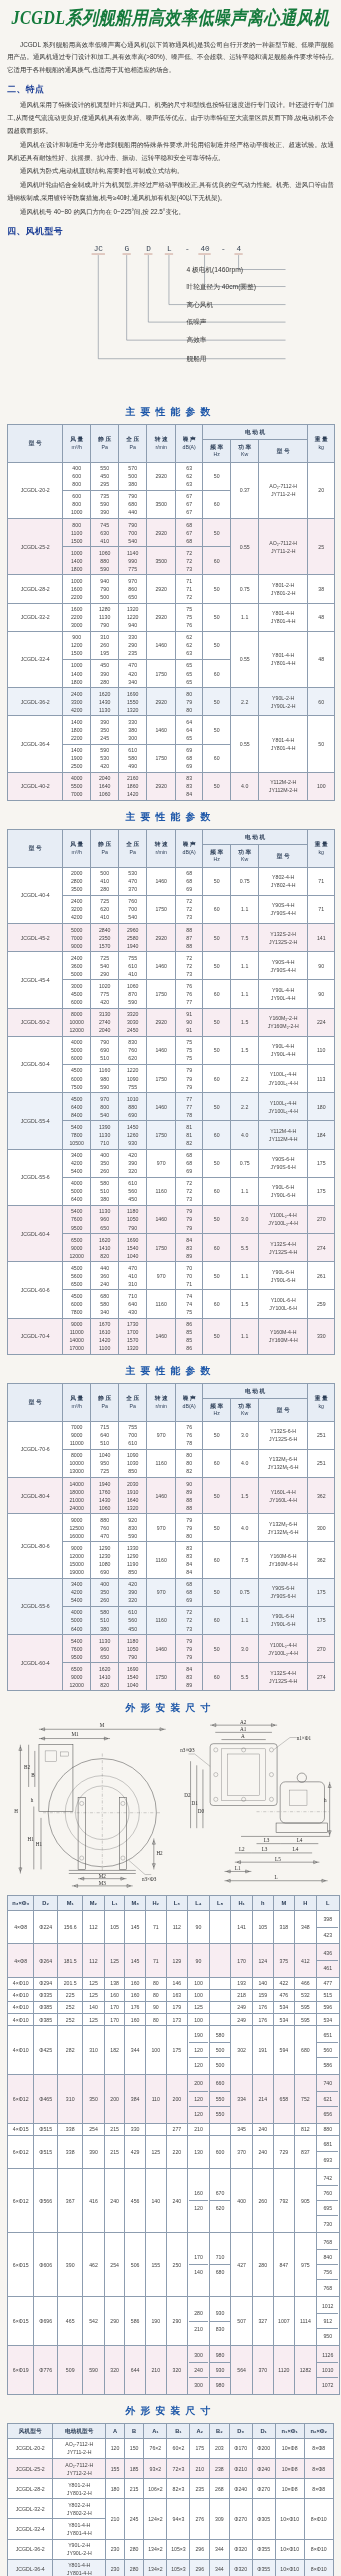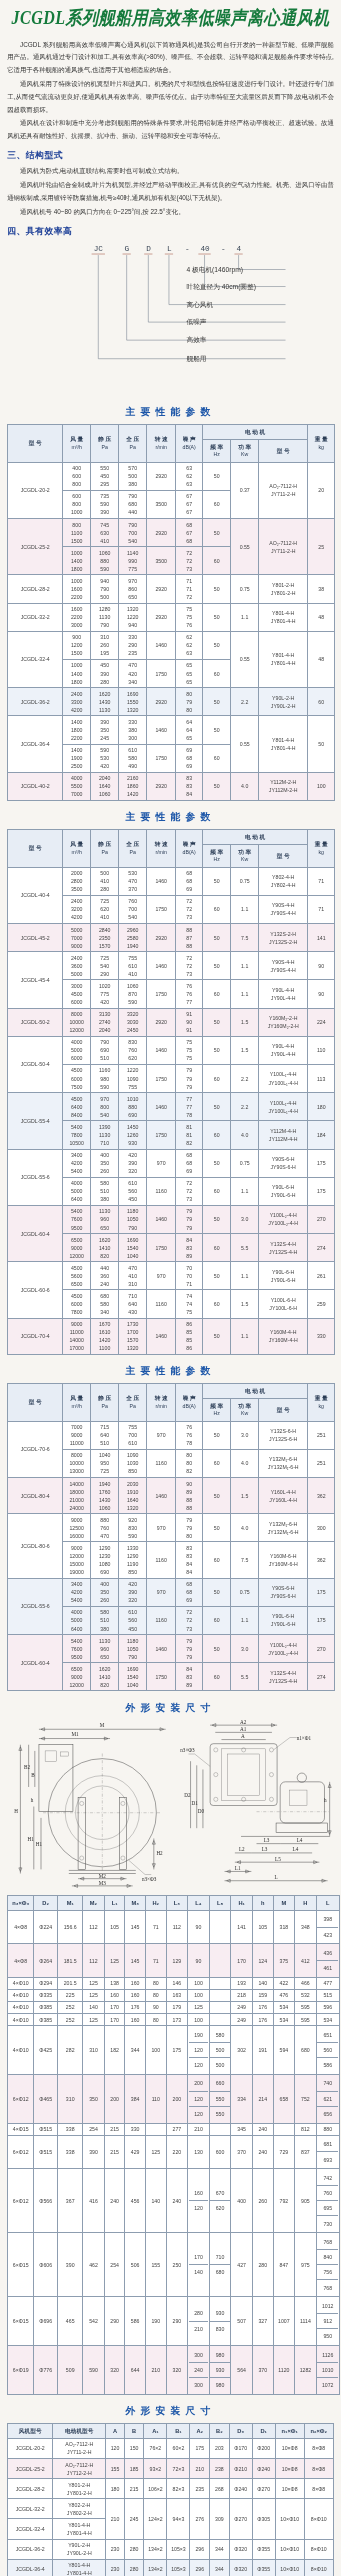--- a/index.html
+++ b/index.html
@@ -74,29 +74,29 @@
 </style>
 </head>
 <body>
 
 <div class="page">
 
   <div class="doc-title">JCGDL系列舰船用高效率低噪声离心通风机</div>
 
   <p class="para">JCGDL 系列舰船用高效率低噪声离心通风机(以下简称通风机)是我公司自行开发的一种新型节能、低噪声舰船用产品。通风机通过专门设计和加工,具有效率高(&gt;80%)、噪声低、不会超载、运转平稳和满足舰船条件要求等特点,它适用于各种舰船的通风换气,也适用于其他相适应的场合。</p>
 
+  <div class="sec-head">二、特点</div>
   <p class="para">通风机采用了特殊设计的机翼型叶片和进风口。机壳的尺寸和型线也按特征速度进行专门设计。叶还进行专门加工,从而使气流流动更良好,使通风机具有效率高、噪声低等优点。由于功率特征至大流量区后反而下降,故电动机不会因超载而损坏。</p>
   <p class="para">通风机在设计和制造中充分考虑到舰船用的特殊条件要求,叶轮用铝制造并经严格动平衡校正、超速试验。故通风机还具有耐蚀性好、抗摇摆、抗冲击、振动、运转平稳和安全可靠等特点。</p>
 
-  <div class="sec-head">三、结构型式</div>
   <p class="para">通风机为卧式,电动机直联结构,需要时也可制成立式结构。</p>
   <p class="para">通风机叶轮由铝合金制成,叶片为机翼型,并经过严格动平衡校正,具有优良的空气动力性能。机壳、进风口等由普通钢板制成,采用镀锌等防腐措施,机号≥40时,通风机加有机架(40以下无机架)。</p>
   <p class="para">通风机机号 40~80 的风口方向在 0~225°间,按 22.5°变化。</p>
 
-  <div class="sec-head">四、具有效率高</div>
+  <div class="sec-head">四、风机型号</div>
   <div class="diagram-wrap">
     <svg width="327" height="155" viewBox="0 0 634 300">
 
       <text class="dcode" x="168" y="20">JC</text>
       <text class="dcode" x="228" y="20">G</text>
       <text class="dcode" x="270" y="20">D</text>
       <text class="dcode" x="310" y="20">L</text>
       <text class="dcode" x="345" y="20">-</text>
       <text class="dcode" x="375" y="20">40</text>
       <text class="dcode" x="415" y="20">-</text>

